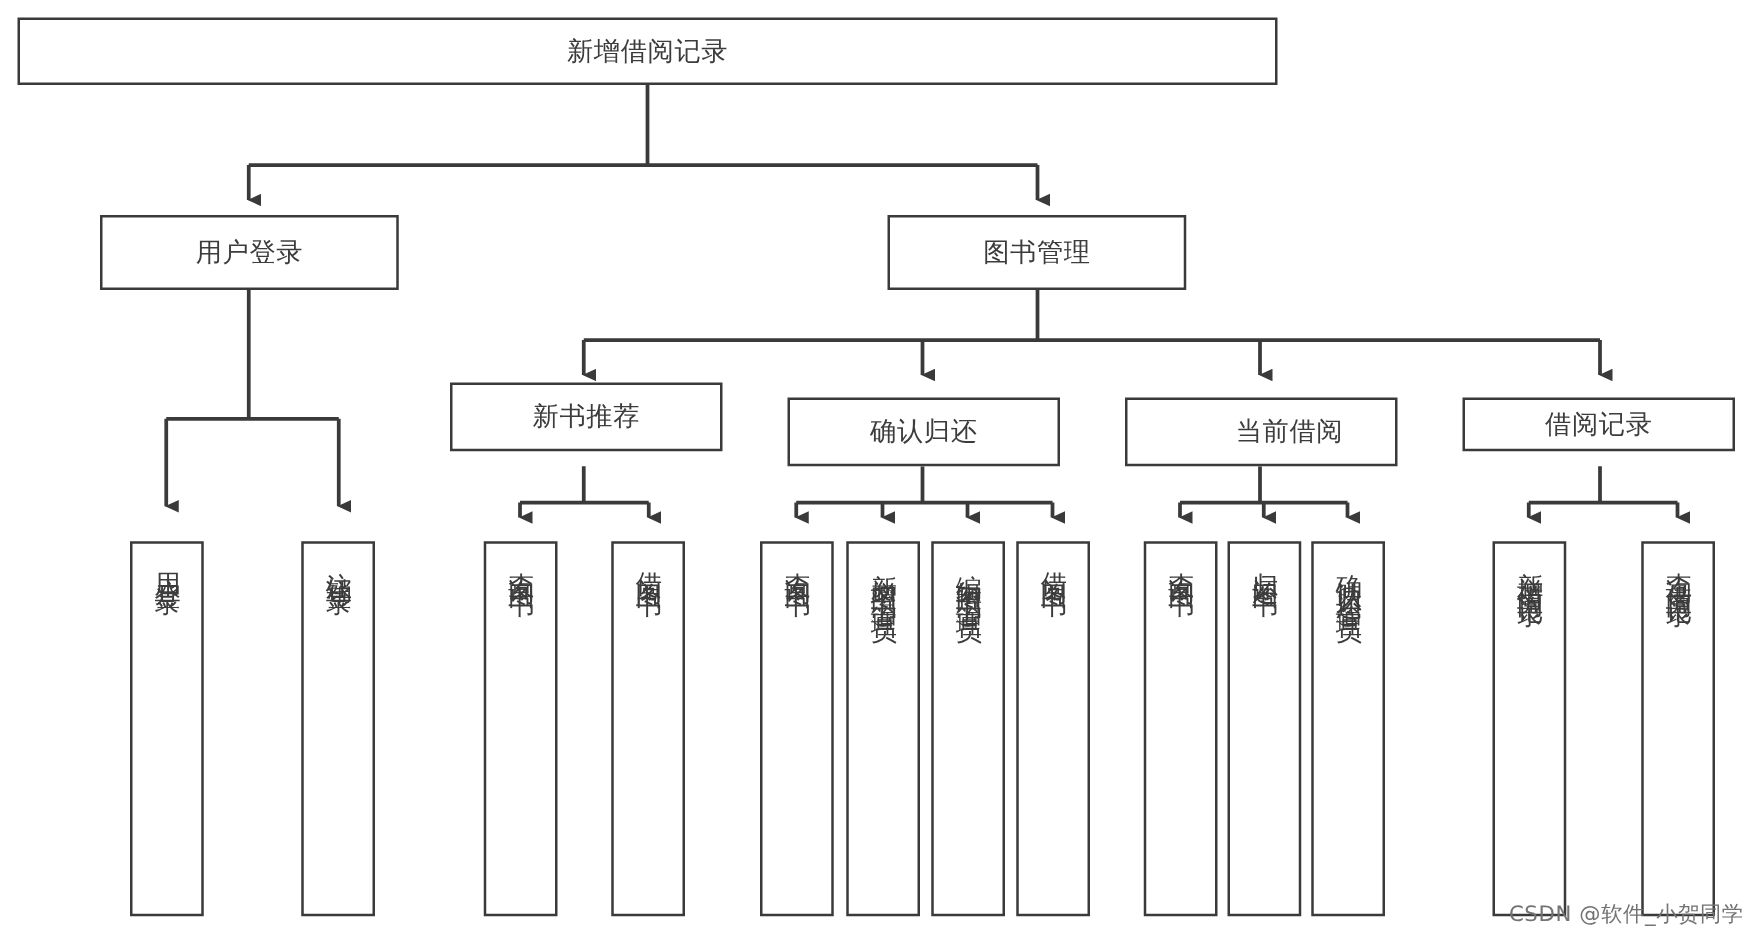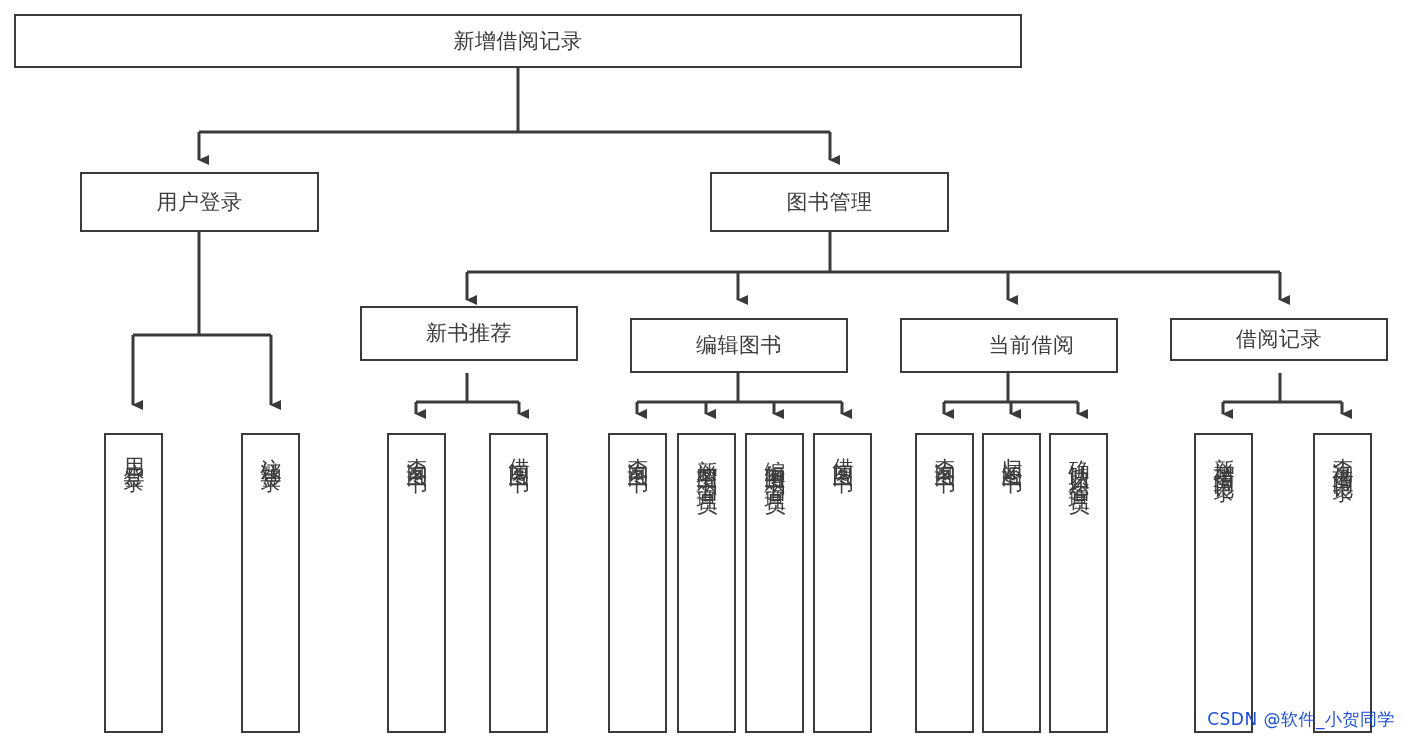--- a/index.html
+++ b/index.html
@@ -45,22 +45,22 @@
     -webkit-writing-mode:vertical-rl;
     letter-spacing:5px;
     font-size:21px;
     white-space:nowrap;
     line-height:1;
   }
   .node.vert.pad .lbl{ padding-top:2px; }
   #watermark{
     position:absolute;
     right:10px;
-    bottom:16px;
-    color:#1d4ed8;
+    bottom:4px;
+    color:#737373;
     font-size:17px;
     letter-spacing:0.5px;
     z-index:5;
     white-space:nowrap;
   }
 </style>
 </head>
 <body>
 
 <div id="canvas">
@@ -129,21 +129,21 @@
 
   <div class="node" style="left:710px;top:172px;width:239px;height:60px;">
     <span class="lbl">图书管理</span>
   </div>
 
   <div class="node" style="left:360px;top:306px;width:218px;height:55px;">
     <span class="lbl">新书推荐</span>
   </div>
 
   <div class="node" style="left:630px;top:318px;width:218px;height:55px;">
-    <span class="lbl">编辑图书</span>
+    <span class="lbl">确认归还</span>
   </div>
 
   <div class="node" style="left:900px;top:318px;width:218px;height:55px;padding-left:45px;">
     <span class="lbl">当前借阅</span>
   </div>
 
   <div class="node" style="left:1170px;top:318px;width:218px;height:43px;">
     <span class="lbl">借阅记录</span>
   </div>
 

